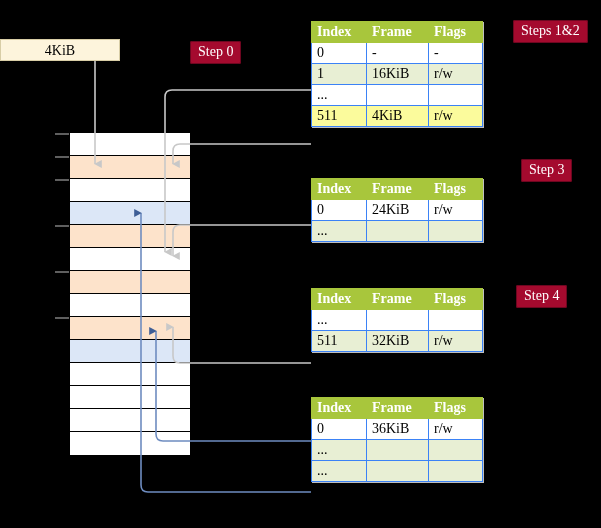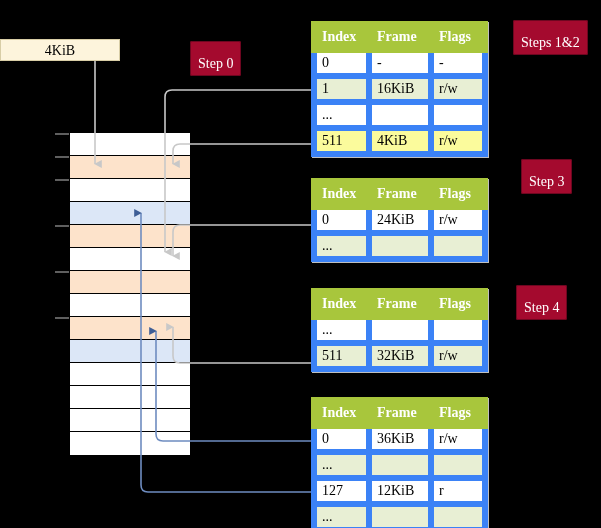--- a/index.html
+++ b/index.html
@@ -17,21 +17,21 @@
   }
 
   
   .step-badge {
     position: absolute;
     background: #A40A2E;
     color: #FFFFFF;
     font-family: "Liberation Serif", "DejaVu Serif", serif;
     font-size: 14px;
     line-height: 1;
-    padding: 16px 8px 5px 8px;
+    padding: 4px 8px 5px 8px;
     border-radius: 2px;
     white-space: nowrap;
     box-shadow: 0 0 0 1px #6E0620 inset;
   }
 
   
   .src-box {
     position: absolute;
     background: #FDF4DC;
     border: 1px solid #D8CDA6;
@@ -71,21 +71,21 @@
   }
 
   
   .ptable {
     position: absolute;
     border-collapse: collapse;
     background: #FFFFFF;
     box-shadow: 1px 1px 0 0 #BFBFBF;
   }
   .ptable td, .ptable th {
-    border: 6px solid #3b82f6;
+    border: 1px solid #3b82f6;
     font-family: "Liberation Serif", "DejaVu Serif", serif;
     font-size: 14px;
     padding: 2px 5px;
     height: 19px;
     box-sizing: border-box;
     text-align: left;
     color: #000000;
     white-space: nowrap;
   }
   .ptable th {
@@ -254,25 +254,20 @@
         <tr>
           <td class="col-index">0</td>
           <td class="col-frame">36KiB</td>
           <td class="col-flags">r/w</td>
         </tr>
         <tr class="alt">
           <td class="col-index">...</td>
           <td class="col-frame"></td>
           <td class="col-flags"></td>
         </tr>
-        <tr>
-          <td class="col-index">127</td>
-          <td class="col-frame">12KiB</td>
-          <td class="col-flags">r</td>
-        </tr>
         <tr class="alt">
           <td class="col-index">...</td>
           <td class="col-frame"></td>
           <td class="col-flags"></td>
         </tr>
       </tbody>
     </table>
 
 </div>
 

